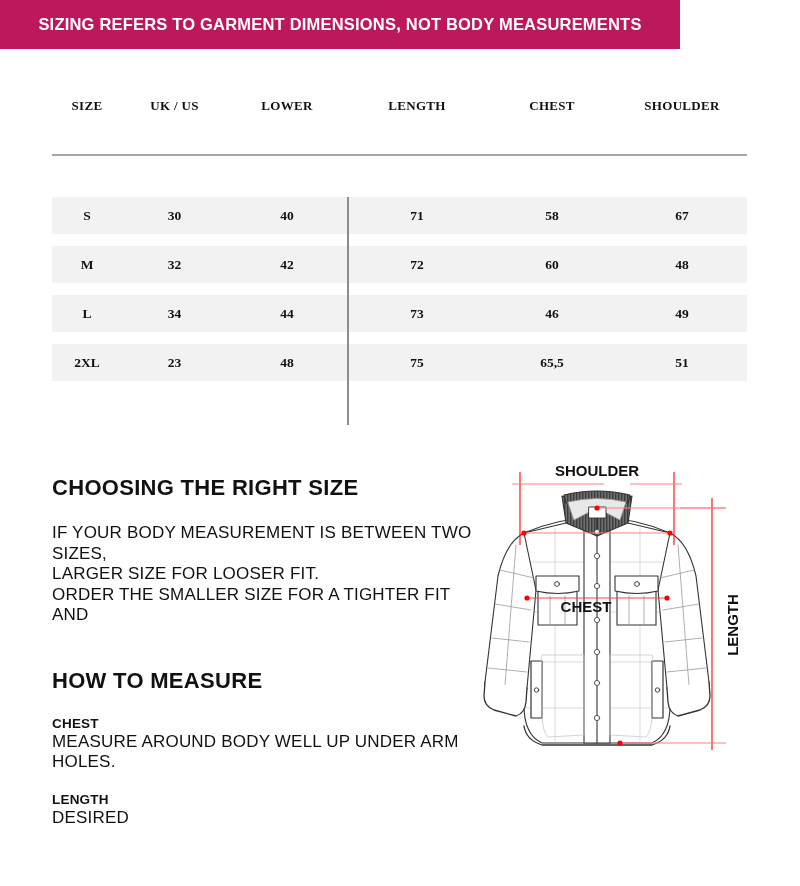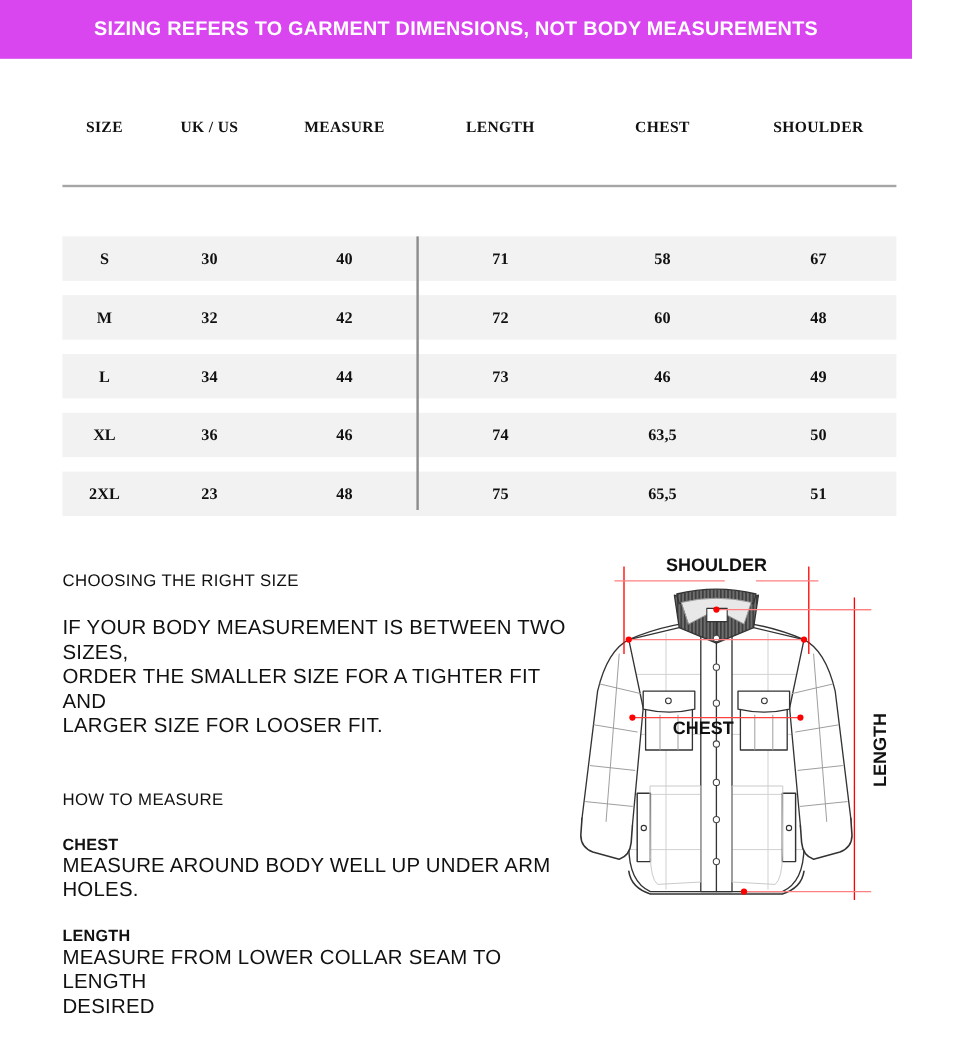--- a/index.html
+++ b/index.html
@@ -11,22 +11,22 @@
     font-family: "Liberation Sans", sans-serif;
     color: #111111;
     overflow: hidden;
     position: relative;
   }
 
   
   .banner {
     position: absolute;
     left: 0; top: 0;
-    width: 760px; height: 49px;
-    background: #d946ef;
+    width: 680px; height: 49px;
+    background: #be185d;
     display: flex;
     align-items: center;
     justify-content: center;
   }
   .banner-title {
     color: #ffffff;
     font-size: 16.5px;
     font-weight: bold;
     letter-spacing: 0.2px;
     white-space: nowrap;
@@ -86,22 +86,22 @@
   .divider {
     position: absolute;
     left: 295px; top: 111px;
     width: 2px; height: 228px;
     background: #8c8c8c;
   }
 
   
   .info { position: absolute; left: 52px; top: 475px; width: 420px; }
   .sec-title {
-    font-size: 14px;
-    font-weight: normal;
+    font-size: 22px;
+    font-weight: bold;
     letter-spacing: 0.3px;
     margin: 0 0 22px 0;
   }
   .para {
     font-size: 17px;
     line-height: 20.5px;
     letter-spacing: 0.2px;
     margin: 0;
   }
   .block-gap { height: 42px; }
@@ -126,21 +126,21 @@
 
 <div class="banner">
   <div class="banner-title">SIZING REFERS TO GARMENT DIMENSIONS, NOT BODY MEASUREMENTS</div>
 </div>
 
 <div class="table">
 
   <div class="thead">
     <div class="cell c0">SIZE</div>
     <div class="cell c1">UK / US</div>
-    <div class="cell c2">MEASURE</div>
+    <div class="cell c2">LOWER</div>
     <div class="cell c3">LENGTH</div>
     <div class="cell c4">CHEST</div>
     <div class="cell c5">SHOULDER</div>
   </div>
 
   <div class="tbody">
     <div class="trow">
       <div class="cell c0">S</div>
       <div class="cell c1">30</div>
       <div class="cell c2">40</div>
@@ -158,61 +158,52 @@
     </div>
     <div class="trow">
       <div class="cell c0">L</div>
       <div class="cell c1">34</div>
       <div class="cell c2">44</div>
       <div class="cell c3">73</div>
       <div class="cell c4">46</div>
       <div class="cell c5">49</div>
     </div>
     <div class="trow">
-      <div class="cell c0">XL</div>
-      <div class="cell c1">36</div>
-      <div class="cell c2">46</div>
-      <div class="cell c3">74</div>
-      <div class="cell c4">63,5</div>
-      <div class="cell c5">50</div>
-    </div>
-    <div class="trow">
       <div class="cell c0">2XL</div>
       <div class="cell c1">23</div>
       <div class="cell c2">48</div>
       <div class="cell c3">75</div>
       <div class="cell c4">65,5</div>
       <div class="cell c5">51</div>
     </div>
   </div>
 
   <div class="divider"></div>
 </div>
 <div class="head-rule"></div>
 
 <div class="info">
 
   <h2 class="sec-title">CHOOSING THE RIGHT SIZE</h2>
   <p class="para">IF YOUR BODY MEASUREMENT IS BETWEEN TWO SIZES,</p>
+  <p class="para">LARGER SIZE FOR LOOSER FIT.</p>
   <p class="para">ORDER THE SMALLER SIZE FOR A TIGHTER FIT AND</p>
-  <p class="para">LARGER SIZE FOR LOOSER FIT.</p>
 
   <div class="block-gap"></div>
 
   <h2 class="sec-title">HOW TO MEASURE</h2>
 
   <div class="sub">
     <div class="sub-title">CHEST</div>
     <p class="para">MEASURE AROUND BODY WELL UP UNDER ARM HOLES.</p>
   </div>
 
 
   <div class="sub">
     <div class="sub-title">LENGTH</div>
-    <p class="para">MEASURE FROM LOWER COLLAR SEAM TO LENGTH</p>
     <p class="para">DESIRED</p>
   </div>
 </div>
 
 <div class="figure">
   <svg width="320" height="340" viewBox="0 0 320 340" xmlns="http://www.w3.org/2000/svg">
     <defs>
       <pattern id="corduroy" width="3" height="3" patternUnits="userSpaceOnUse">
         <rect width="3" height="3" fill="#6e6e6e"></rect>
         <rect width="1.4" height="3" fill="#3d3d3d"></rect>

